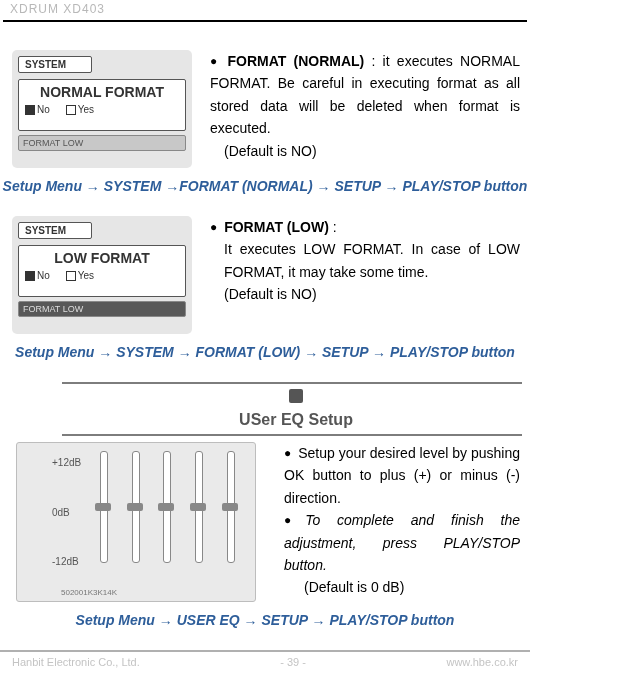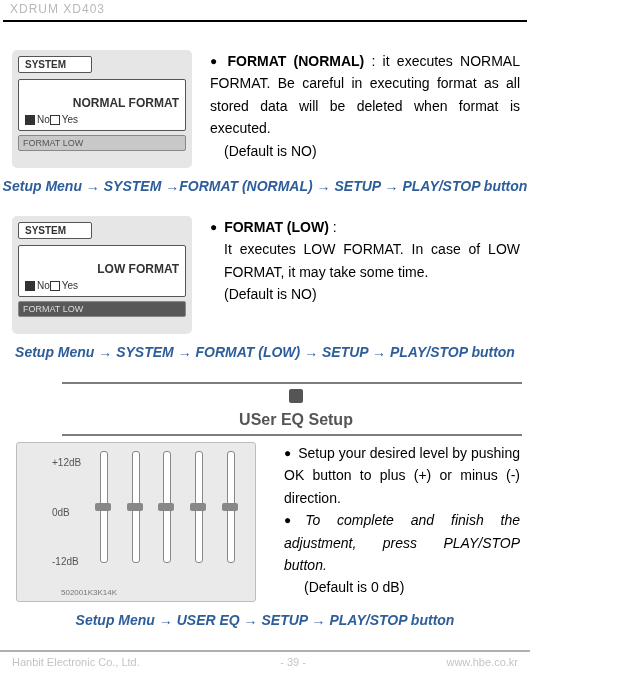--- a/index.html
+++ b/index.html
@@ -59,29 +59,29 @@
   .sys-body {
     margin-top: 6px;
     background: #fff;
     border: 1px solid #555;
     border-radius: 2px;
     padding: 4px 6px 6px 6px;
     height: 52px;
     box-sizing: border-box;
   }
   .sys-body-title {
-    font-size: 12px;
+    font-size: 14px;
     font-weight: bold;
     color: #333;
-    text-align: right;
+    text-align: center;
     margin-bottom: 4px;
-    margin-top: 12px;
   }
   .sys-options {
     display: flex;
+    gap: 16px;
     align-items: center;
     font-size: 10px;
     color: #333;
   }
   .sys-radio {
     display: inline-block;
     width: 8px;
     height: 8px;
     border: 1px solid #333;
     margin-right: 2px;

